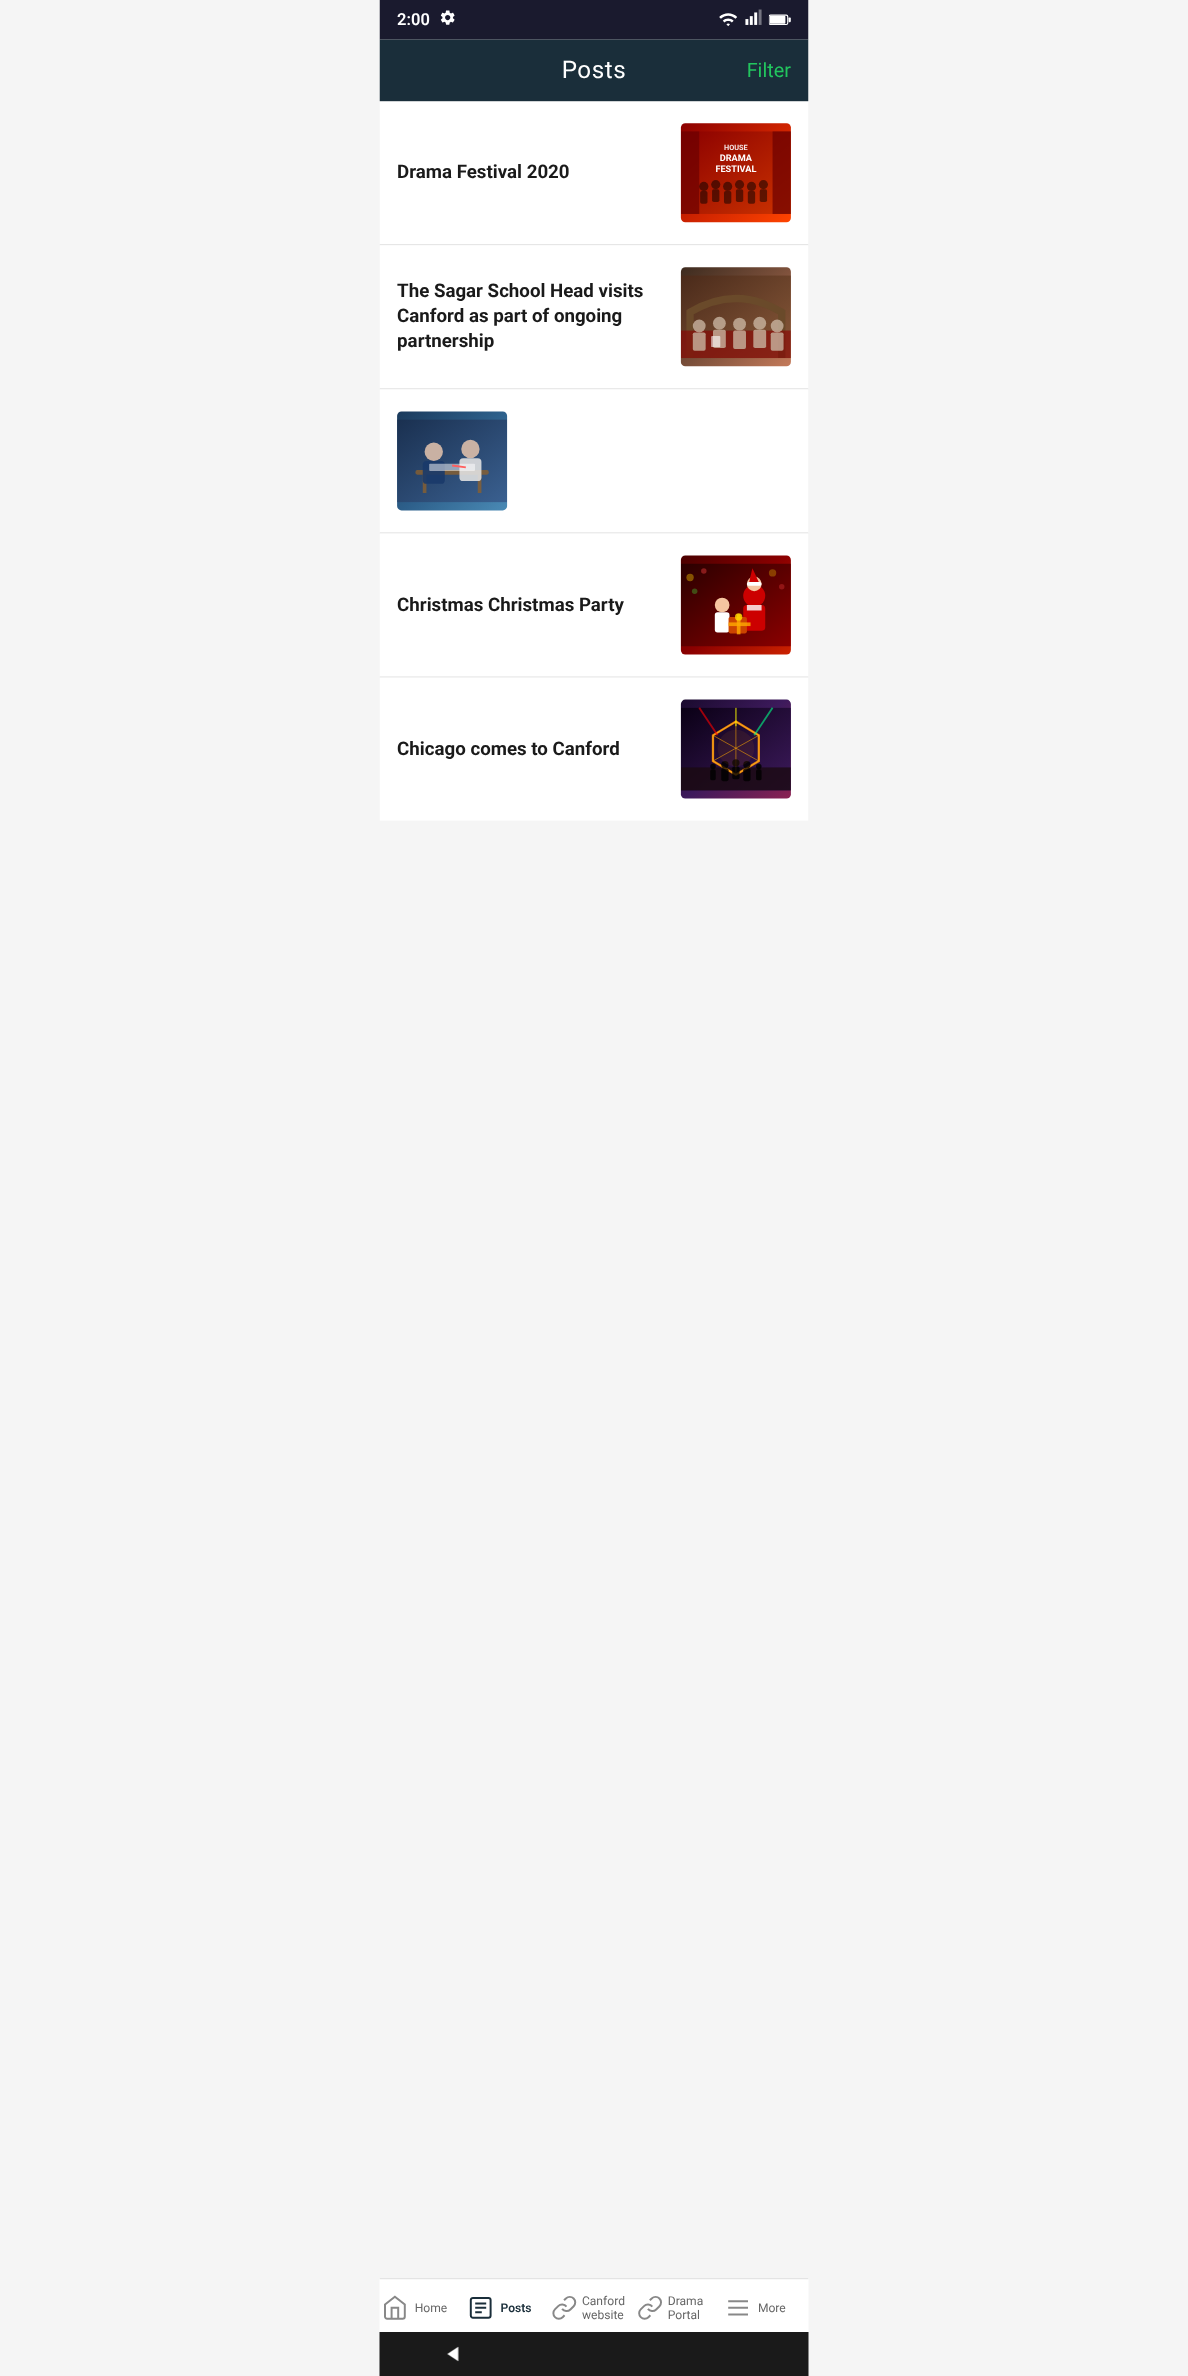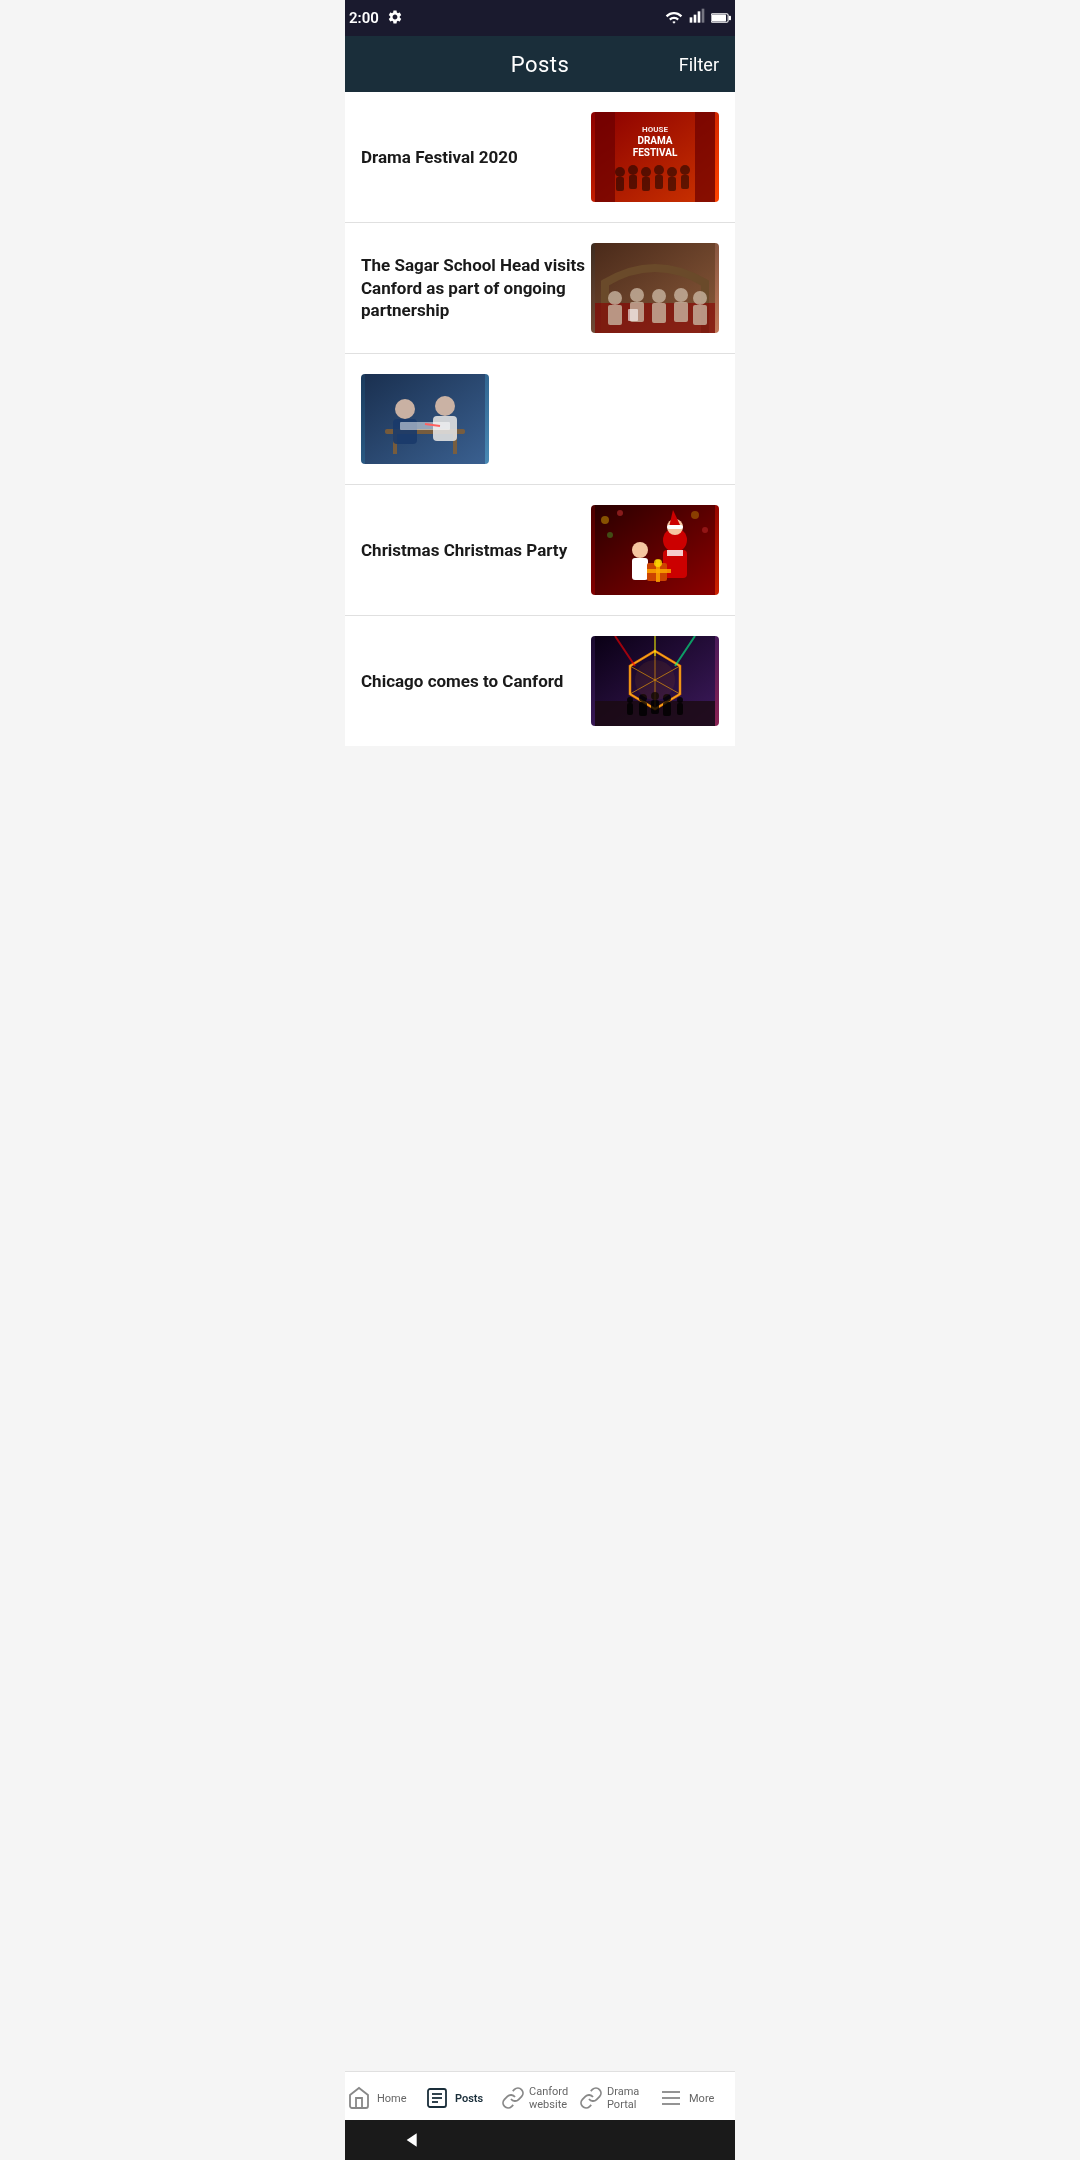--- a/index.html
+++ b/index.html
@@ -19,21 +19,21 @@
       overflow-x: hidden;
     }
 
     
     .status-bar {
       background: #1a1a2e;
       color: white;
       display: flex;
       justify-content: space-between;
       align-items: center;
-      padding: 6px 4px;
+      padding: 6px 16px;
       height: 36px;
     }
 
     .status-time {
       font-size: 15px;
       font-weight: 600;
       color: white;
     }
 
     .status-icons {
@@ -63,21 +63,21 @@
       font-size: 22px;
       font-weight: 400;
       color: white;
       letter-spacing: 0.5px;
     }
 
     .header-filter {
       position: absolute;
       right: 16px;
       font-size: 18px;
-      color: #ffffff;
+      color: #22c55e;
       font-weight: 400;
     }
 
     .post-item {
       display: flex;
       align-items: center;
       padding: 20px 16px;
       border-bottom: 1px solid #e0e0e0;
       background: white;
       cursor: pointer;
@@ -94,21 +94,21 @@
     }
 
     .post-title {
       font-size: 17px;
       font-weight: 700;
       color: #1a1a1a;
       line-height: 1.35;
     }
 
     .post-thumbnail {
-      width: 128px;
+      width: 100px;
       height: 90px;
       border-radius: 4px;
       flex-shrink: 0;
       overflow: hidden;
       position: relative;
     }
 
     
     .thumb-drama {
       background: linear-gradient(135deg, #8B0000 0%, #cc2200 50%, #ff4400 100%);

